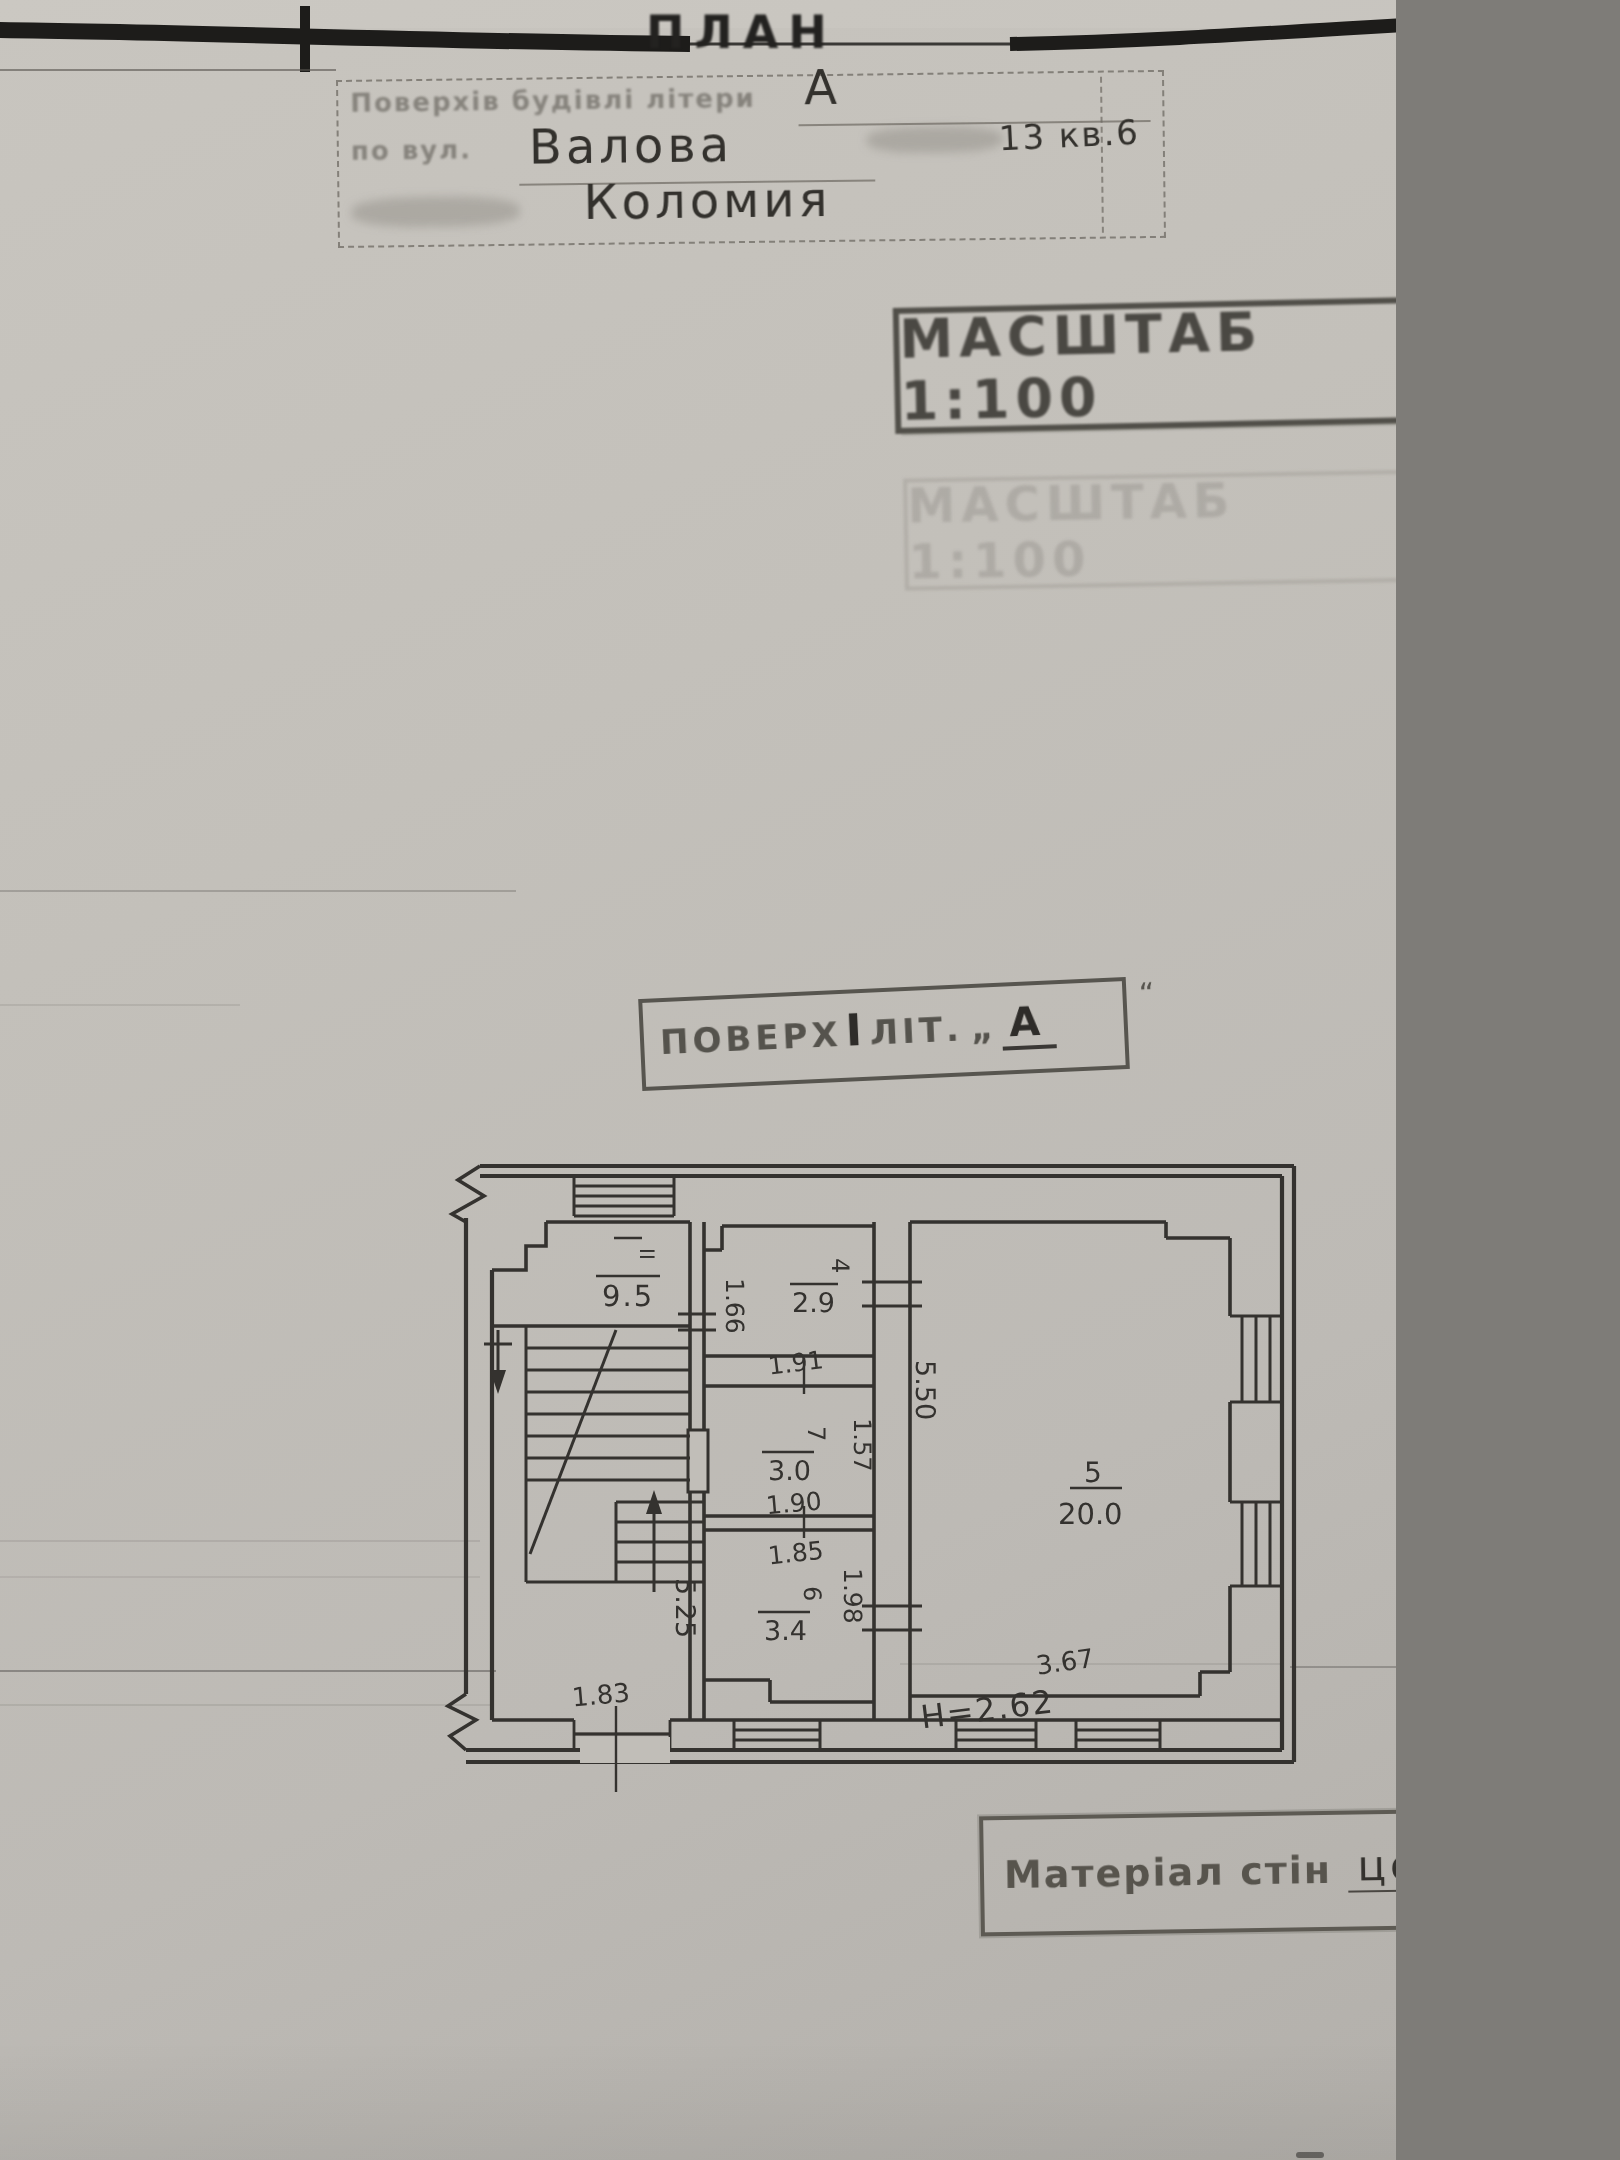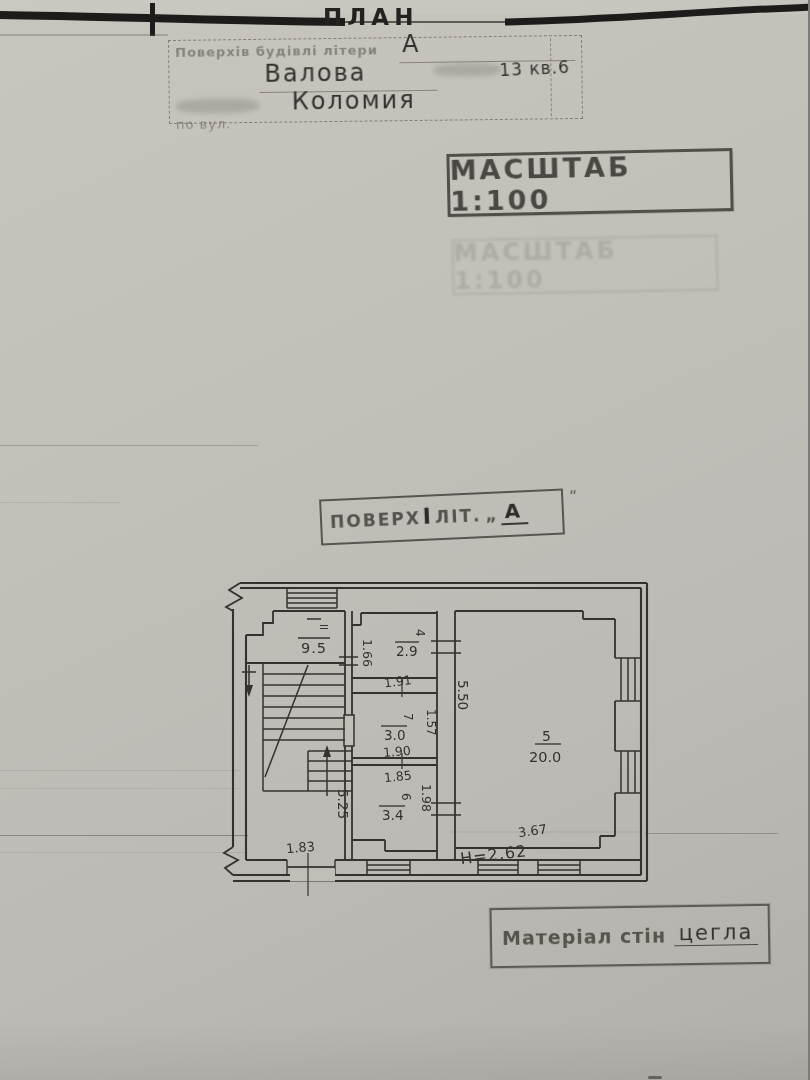--- a/index.html
+++ b/index.html
@@ -1,16 +1,16 @@
 <!DOCTYPE html>
 <html><head>
 <meta charset="utf-8">
 <style>
   html,body{margin:0;padding:0;background:#7e7c78;}
-  #page{position:relative;width:808px;height:1080px;overflow:hidden;
+  #page{position:relative;width:698px;height:1080px;overflow:hidden;
         background:linear-gradient(155deg,#c8c5bf 0%,#c3c0ba 35%,#bdbab5 70%,#b3b0ab 100%);
         font-family:"DejaVu Sans",sans-serif;color:#34322f;}
   .abs{position:absolute;}
   .scanline{position:absolute;height:1px;background:#4a4845;}
   .stamp-faint{color:rgba(92,89,82,0.6);filter:blur(0.5px);}
   
   .hand{color:#33312d;letter-spacing:1px;filter:blur(0.2px);}
   .smudge{position:absolute;background:rgba(104,101,94,0.28);filter:blur(2.5px);border-radius:40%;}
   
   #hdr-box{left:168px;top:40px;width:412px;height:82px;border:1px dashed rgba(110,106,99,0.75);
@@ -59,21 +59,21 @@
     <path d="M0,35 L168,35" stroke="rgba(86,84,78,0.6)" stroke-width="1" fill="none"></path>
   </svg>
 
   <div class="abs" id="plan-title">ПЛАН</div>
 
   <div class="abs" id="hdr-box">
     <span class="abs stamp-faint" style="left:6px;top:4px;font-size:13px;letter-spacing:1px;font-weight:bold;">Поверхів будівлі літери</span>
     <span class="abs hand" style="left:233px;top:-8px;font-size:24px;">А</span>
     <div class="row-line" style="left:230px;top:24px;width:176px;"></div>
 
-    <span class="abs stamp-faint" style="left:6px;top:28px;font-size:13px;letter-spacing:1px;font-weight:normal;margin-top:48px;">по вул.</span>
+    <span class="abs stamp-faint" style="left:6px;top:28px;font-size:13px;letter-spacing:1px;font-weight:bold;">по вул.</span>
     <span class="abs hand" style="left:95px;top:20px;font-size:24px;letter-spacing:2px;">Валова</span>
     <div class="row-line" style="left:90px;top:52px;width:178px;"></div>
     <div class="smudge" style="left:264px;top:26px;width:68px;height:13px;"></div>
     <span class="abs hand" style="left:330px;top:22px;font-size:17px;transform:rotate(-2deg);">13 кв.6</span>
 
     <div class="smudge" style="left:6px;top:58px;width:84px;height:15px;"></div>
     <span class="abs hand" style="left:122px;top:48px;font-size:24px;letter-spacing:2px;">Коломия</span>
     <div id="hdr-divider"></div>
   </div>
 

